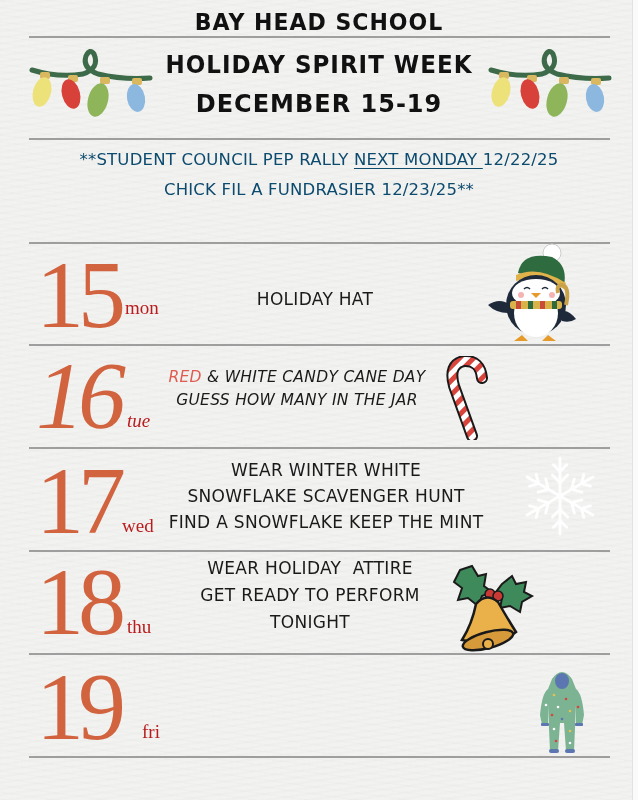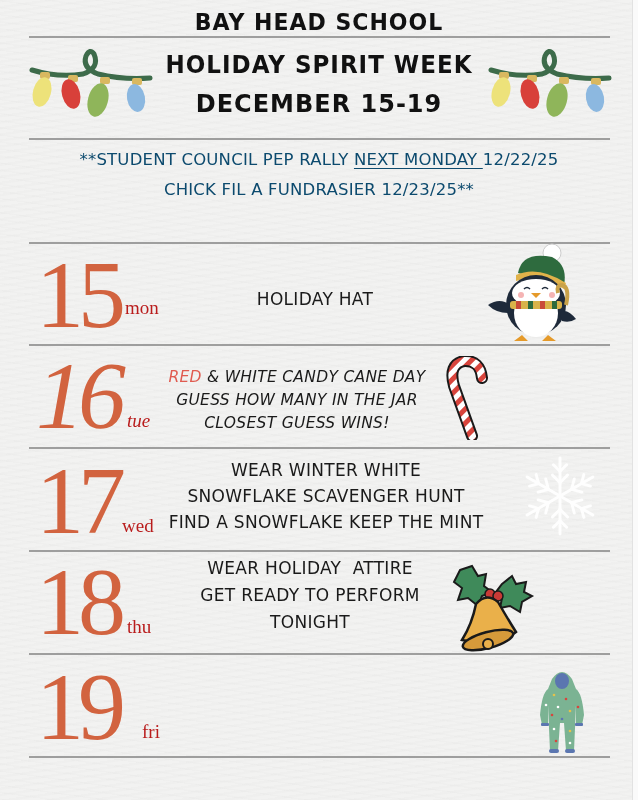--- a/index.html
+++ b/index.html
@@ -135,21 +135,20 @@
   </svg>
 </div>
 <div class="hr" style="top:344px;"></div>
 
 <div class="day" style="top:346px;height:102px;font-style:italic;">
   <div class="daynum" style="top:2px;">16</div>
   <div class="dow" style="left:127px;top:64px;">tue</div>
   <div class="desc" style="left:158px;width:278px;top:20px;">
     <div><span class="red">RED</span><span> &amp; WHITE CANDY CANE DAY</span></div>
     <div>GUESS HOW MANY IN THE JAR</div>
-    <div>CLOSEST GUESS WINS!</div>
   </div>
   <svg class="icon" style="left:444px;top:10px;width:44px;height:84px;" viewBox="0 0 44 84">
     <defs>
       <pattern id="stripes" width="10" height="10" patternUnits="userSpaceOnUse" patternTransform="rotate(45)">
         <rect width="10" height="10" fill="#fff"></rect>
         <rect width="5" height="10" fill="#d8453d"></rect>
       </pattern>
     </defs>
     <path d="M28 80 L10 30 Q4 8 20 5 Q36 4 38 22" fill="none" stroke="#1a1a1a" stroke-width="12" stroke-linecap="round"></path>
     <path d="M28 80 L10 30 Q4 8 20 5 Q36 4 38 22" fill="none" stroke="url(#stripes)" stroke-width="8" stroke-linecap="round"></path>

